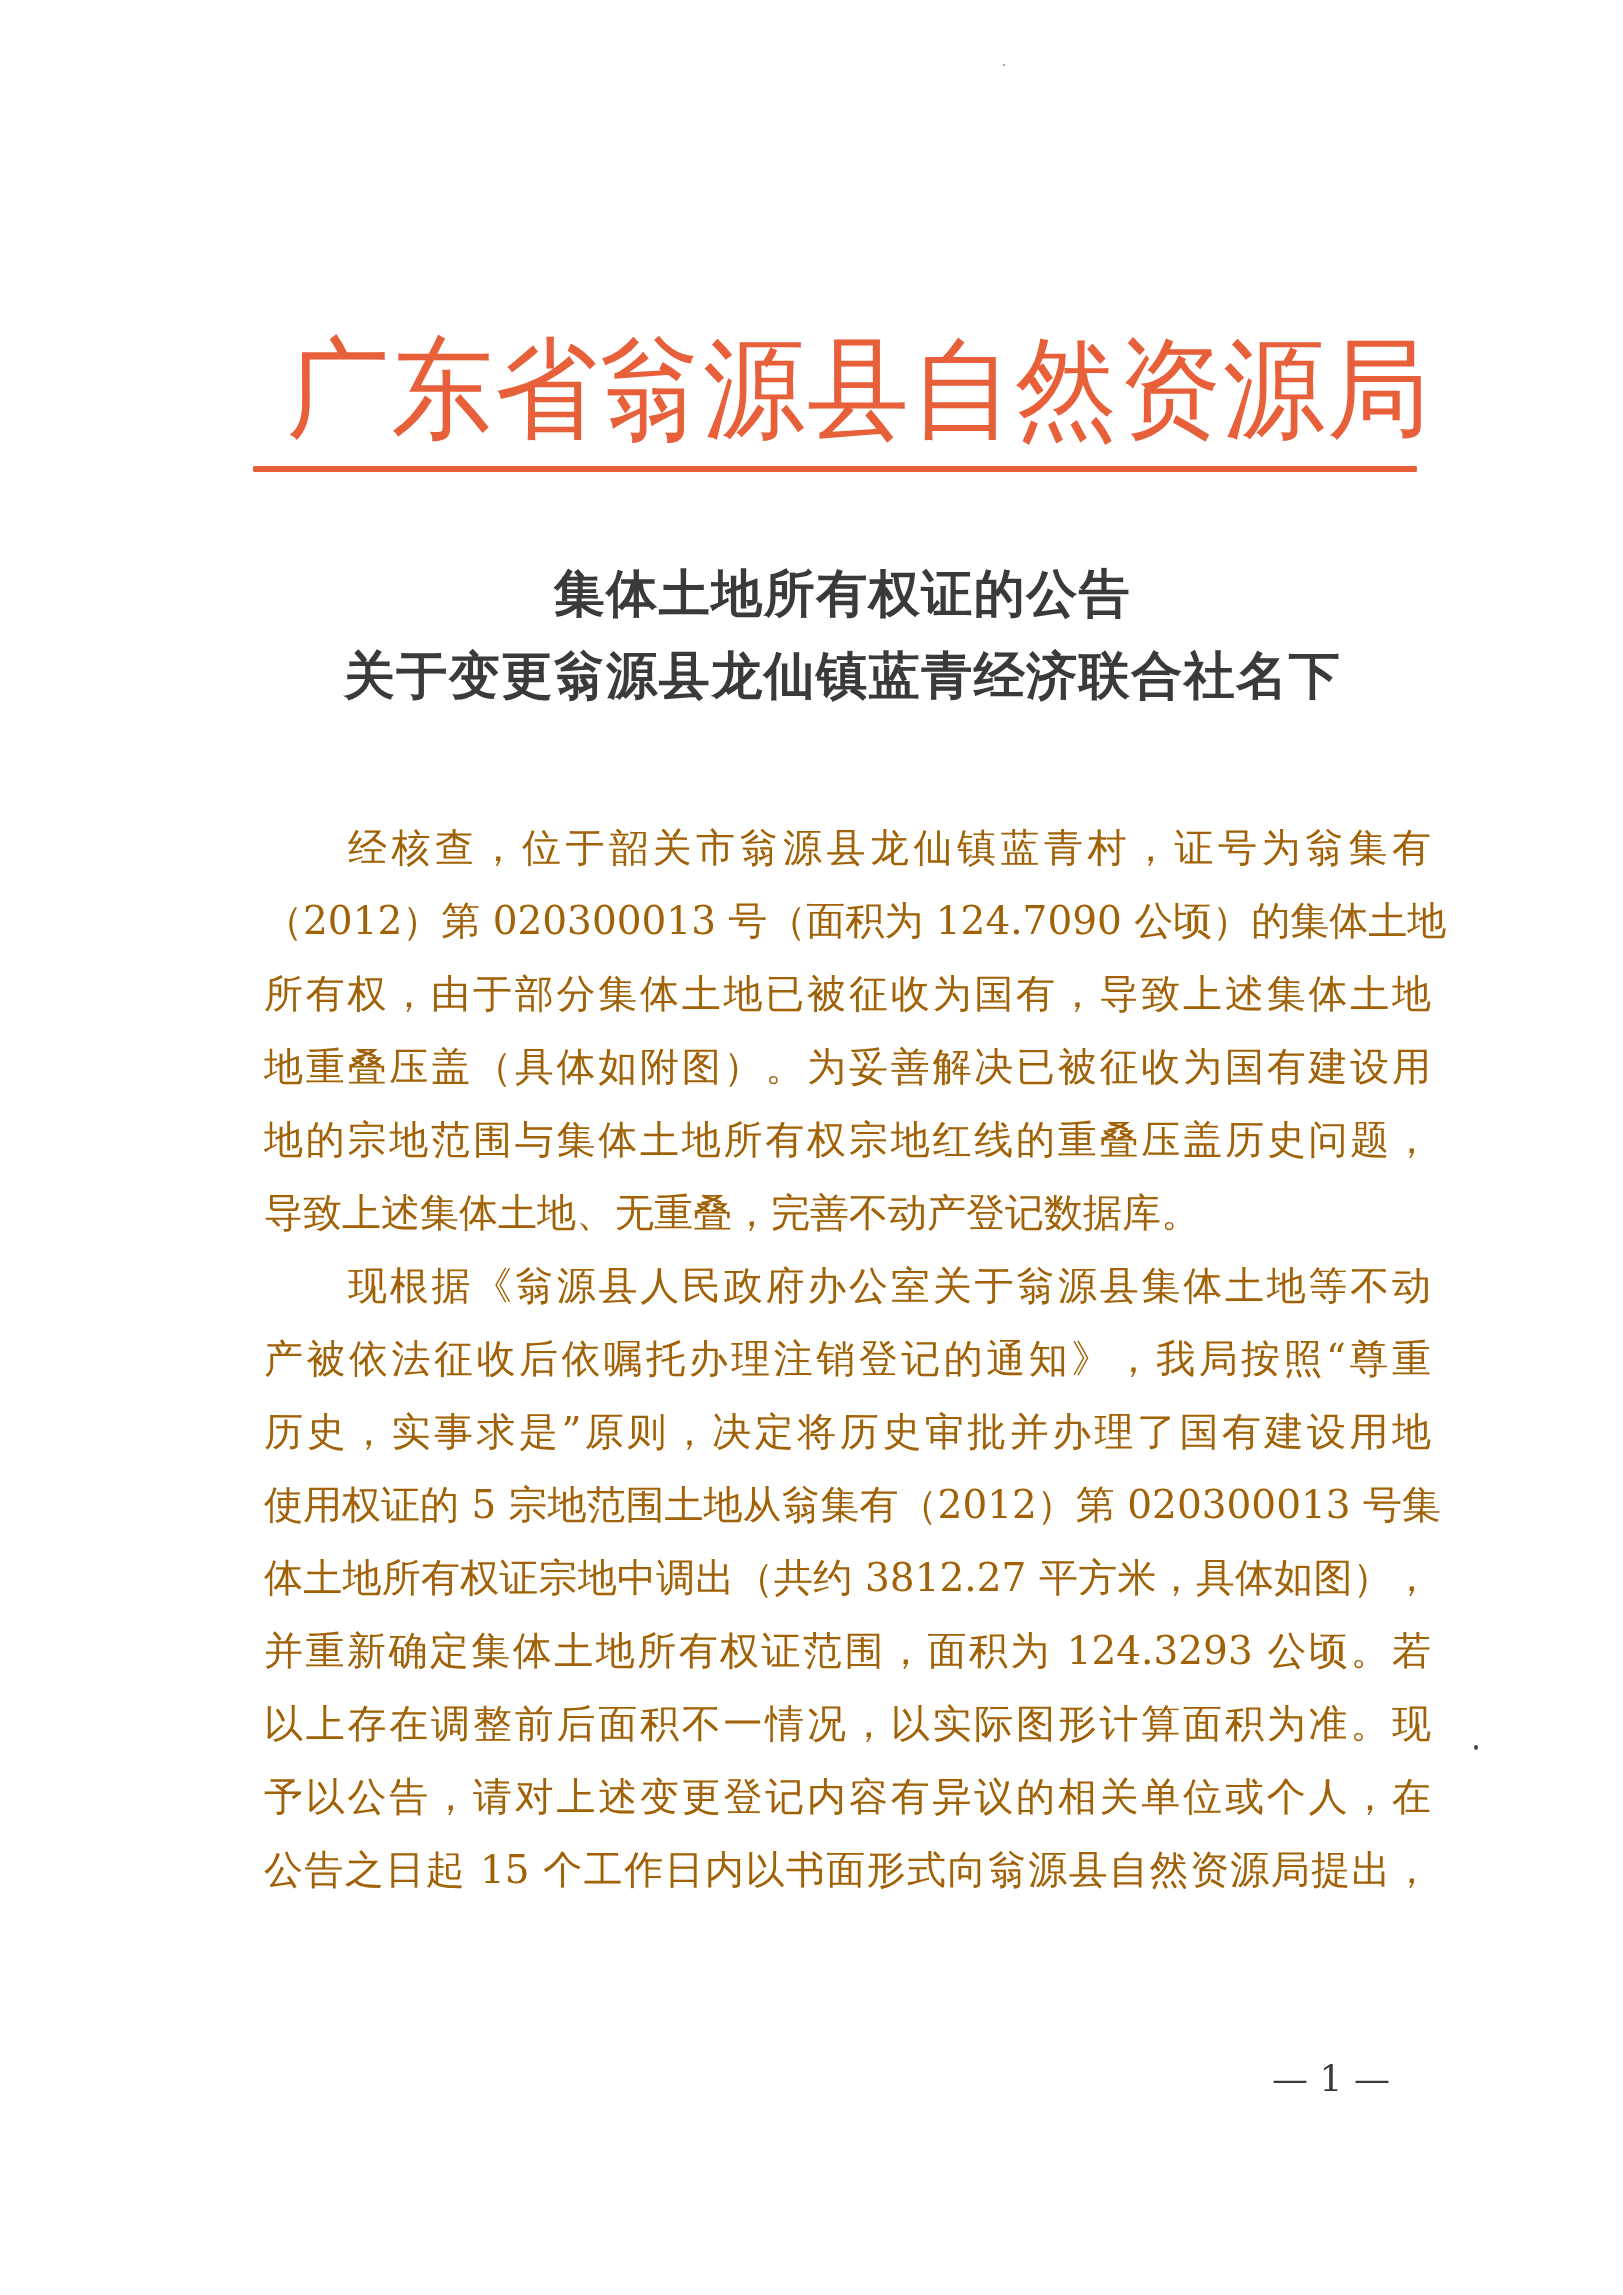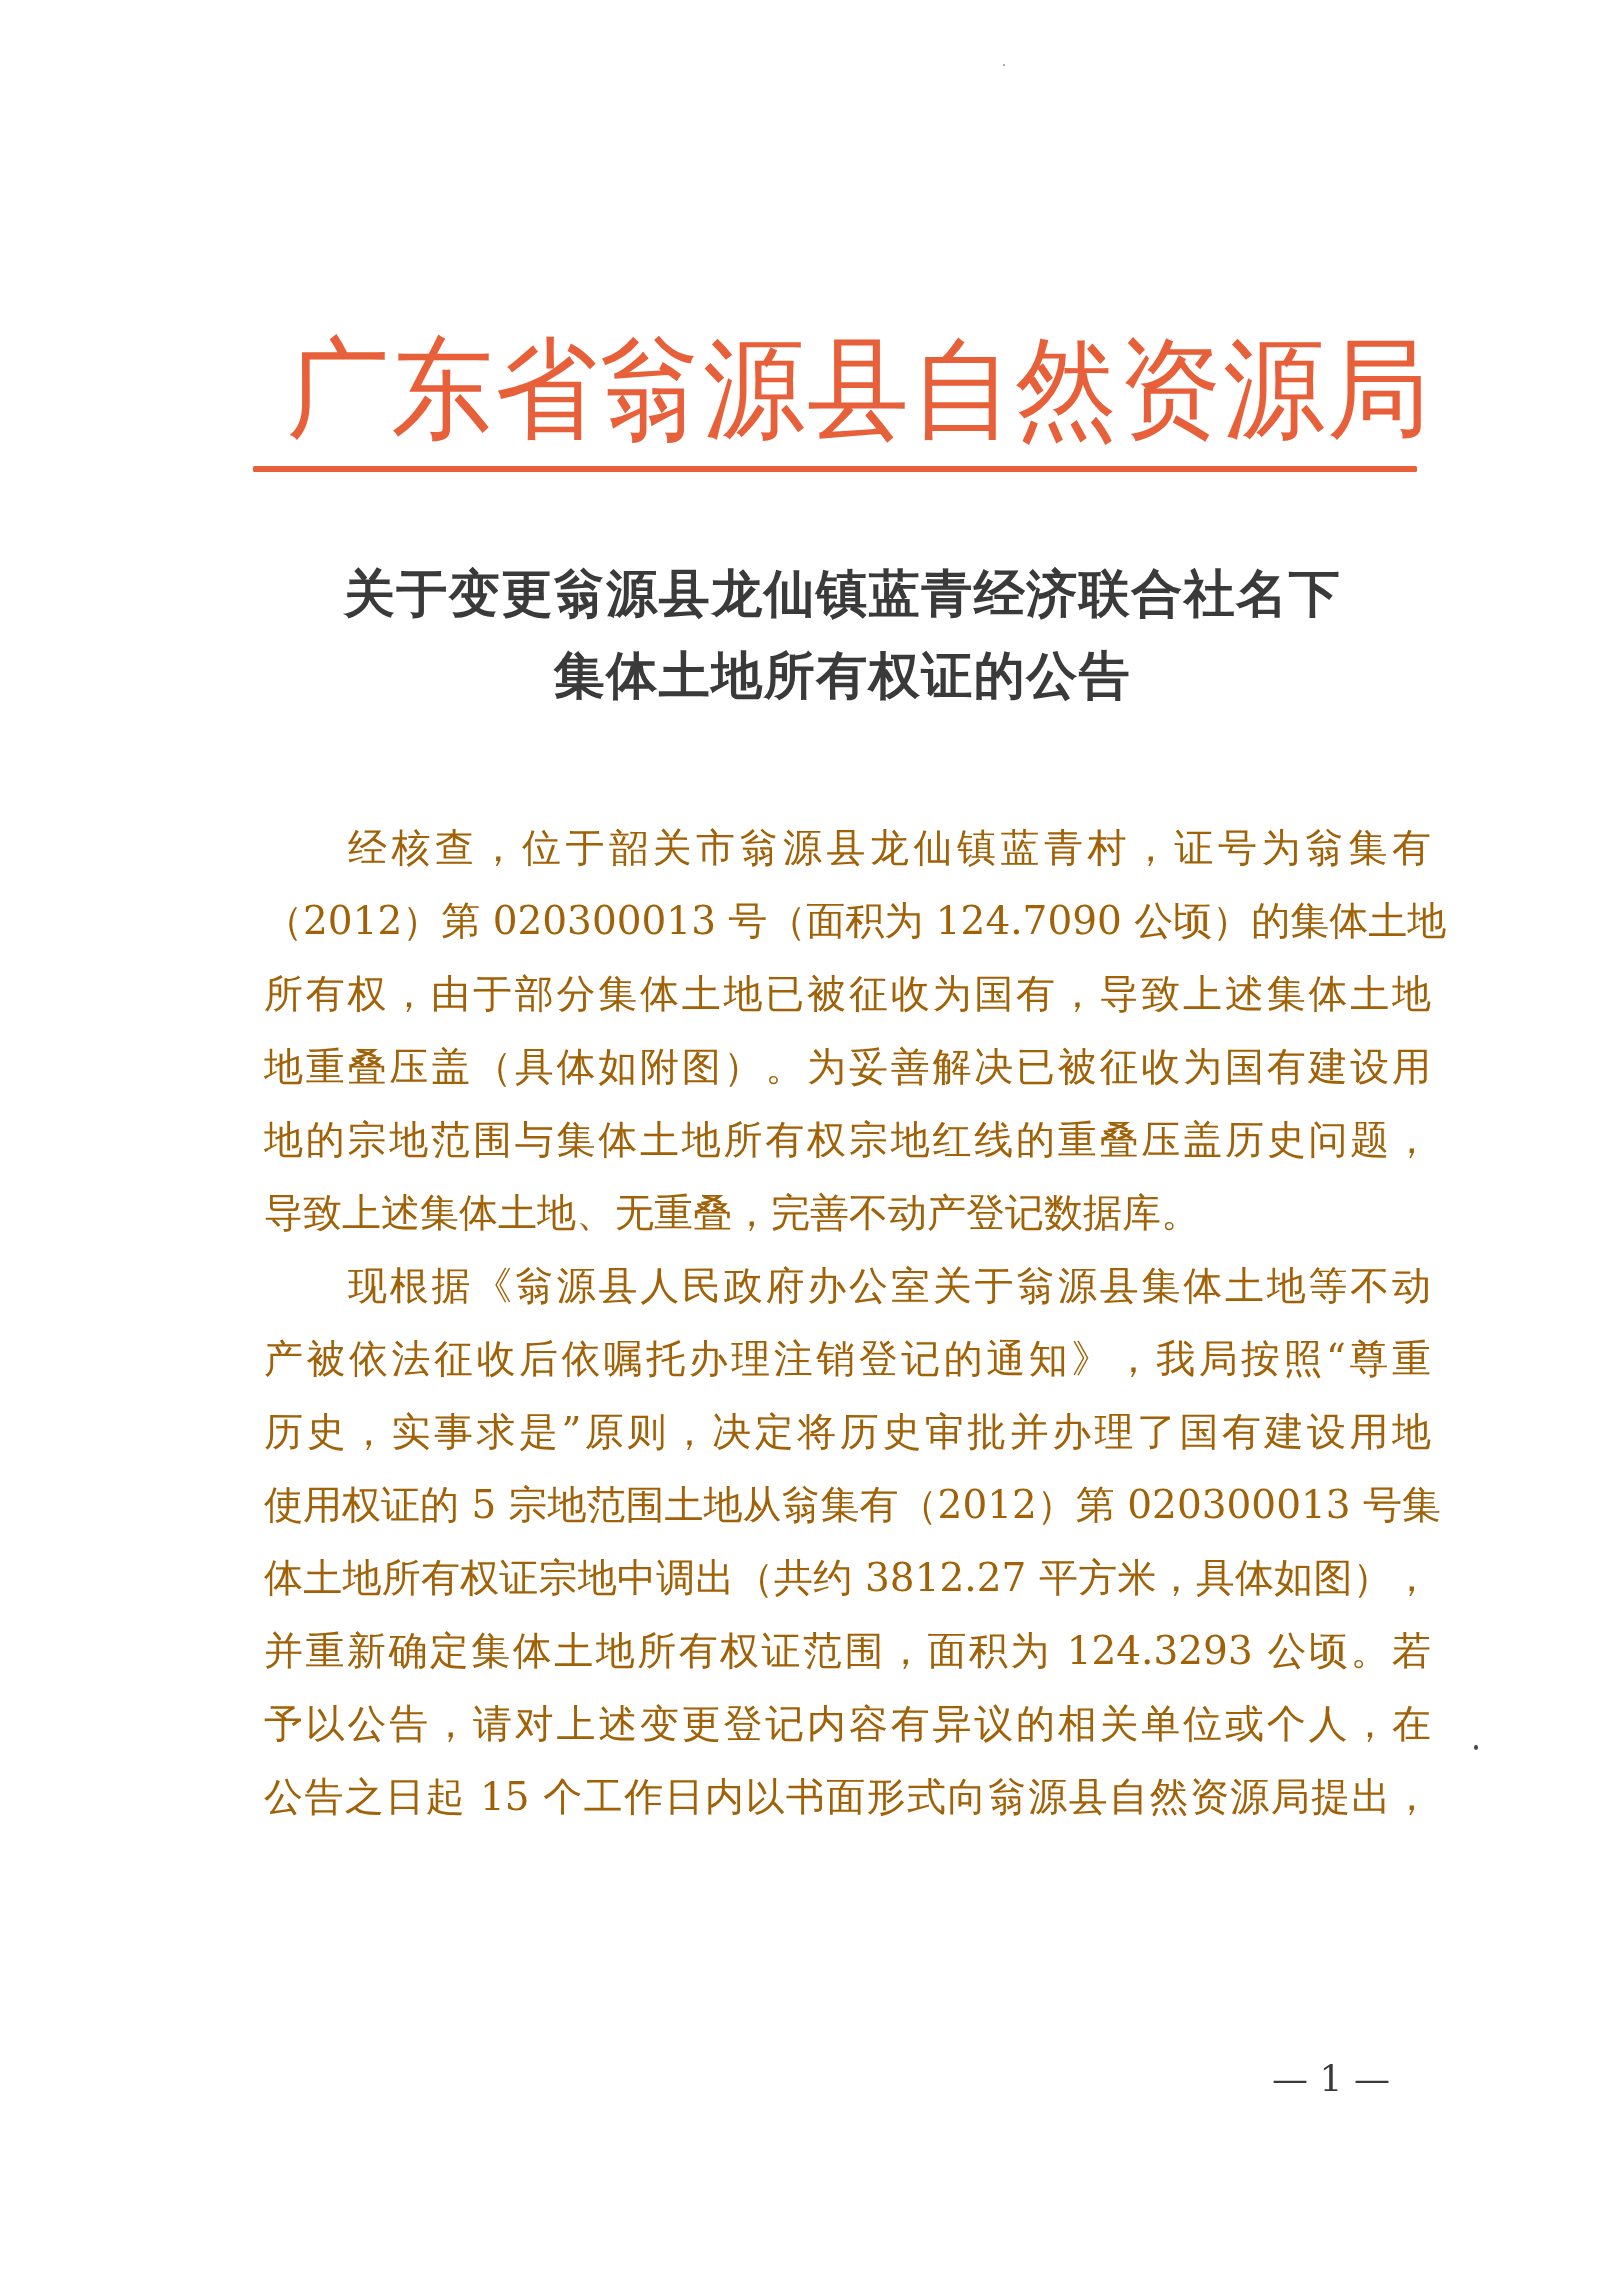--- a/index.html
+++ b/index.html
@@ -114,40 +114,41 @@
 
 <div class="page">
 
   <div class="speck top"></div>
 
   <div class="letterhead">广东省翁源县自然资源局</div>
 
   <div class="red-rule"></div>
 
   <div class="title">
+    <span class="line">集体土地所有权证的公告</span>
     <span class="line">关于变更翁源县龙仙镇蓝青经济联合社名下</span>
-    <span class="line">集体土地所有权证的公告</span>
   </div>
 
   <div class="body">
     <div>
       <span class="line indent">经核查，位于韶关市翁源县龙仙镇蓝青村，证号为翁集有</span>
       <span class="line">（2012）第 020300013 号（面积为 124.7090 公顷）的集体土地</span>
       <span class="line">所有权，由于部分集体土地已被征收为国有，导致上述集体土地</span>
       <span class="line">地重叠压盖（具体如附图）。为妥善解决已被征收为国有建设用</span>
       <span class="line">地的宗地范围与集体土地所有权宗地红线的重叠压盖历史问题，</span>
       <span class="line last">导致上述集体土地、无重叠，完善不动产登记数据库。</span>
     </div>
     <div>
       <span class="line indent">现根据《翁源县人民政府办公室关于翁源县集体土地等不动</span>
       <span class="line">产被依法征收后依嘱托办理注销登记的通知》，我局按照“尊重</span>
       <span class="line">历史，实事求是”原则，决定将历史审批并办理了国有建设用地</span>
       <span class="line">使用权证的 5 宗地范围土地从翁集有（2012）第 020300013 号集</span>
       <span class="line">体土地所有权证宗地中调出（共约 3812.27 平方米，具体如图），</span>
       <span class="line">并重新确定集体土地所有权证范围，面积为 124.3293 公顷。若</span>
+      <span class="line">以上存在调整前后面积不一情况，以实际图形计算面积为准。现</span>
       <span class="line">予以公告，请对上述变更登记内容有异议的相关单位或个人，在</span>
       <span class="line">公告之日起 15 个工作日内以书面形式向翁源县自然资源局提出，</span>
     </div>
   </div>
 
   <div class="speck"></div>
 
   <div class="page-number">— 1 —</div>
 
 </div>

